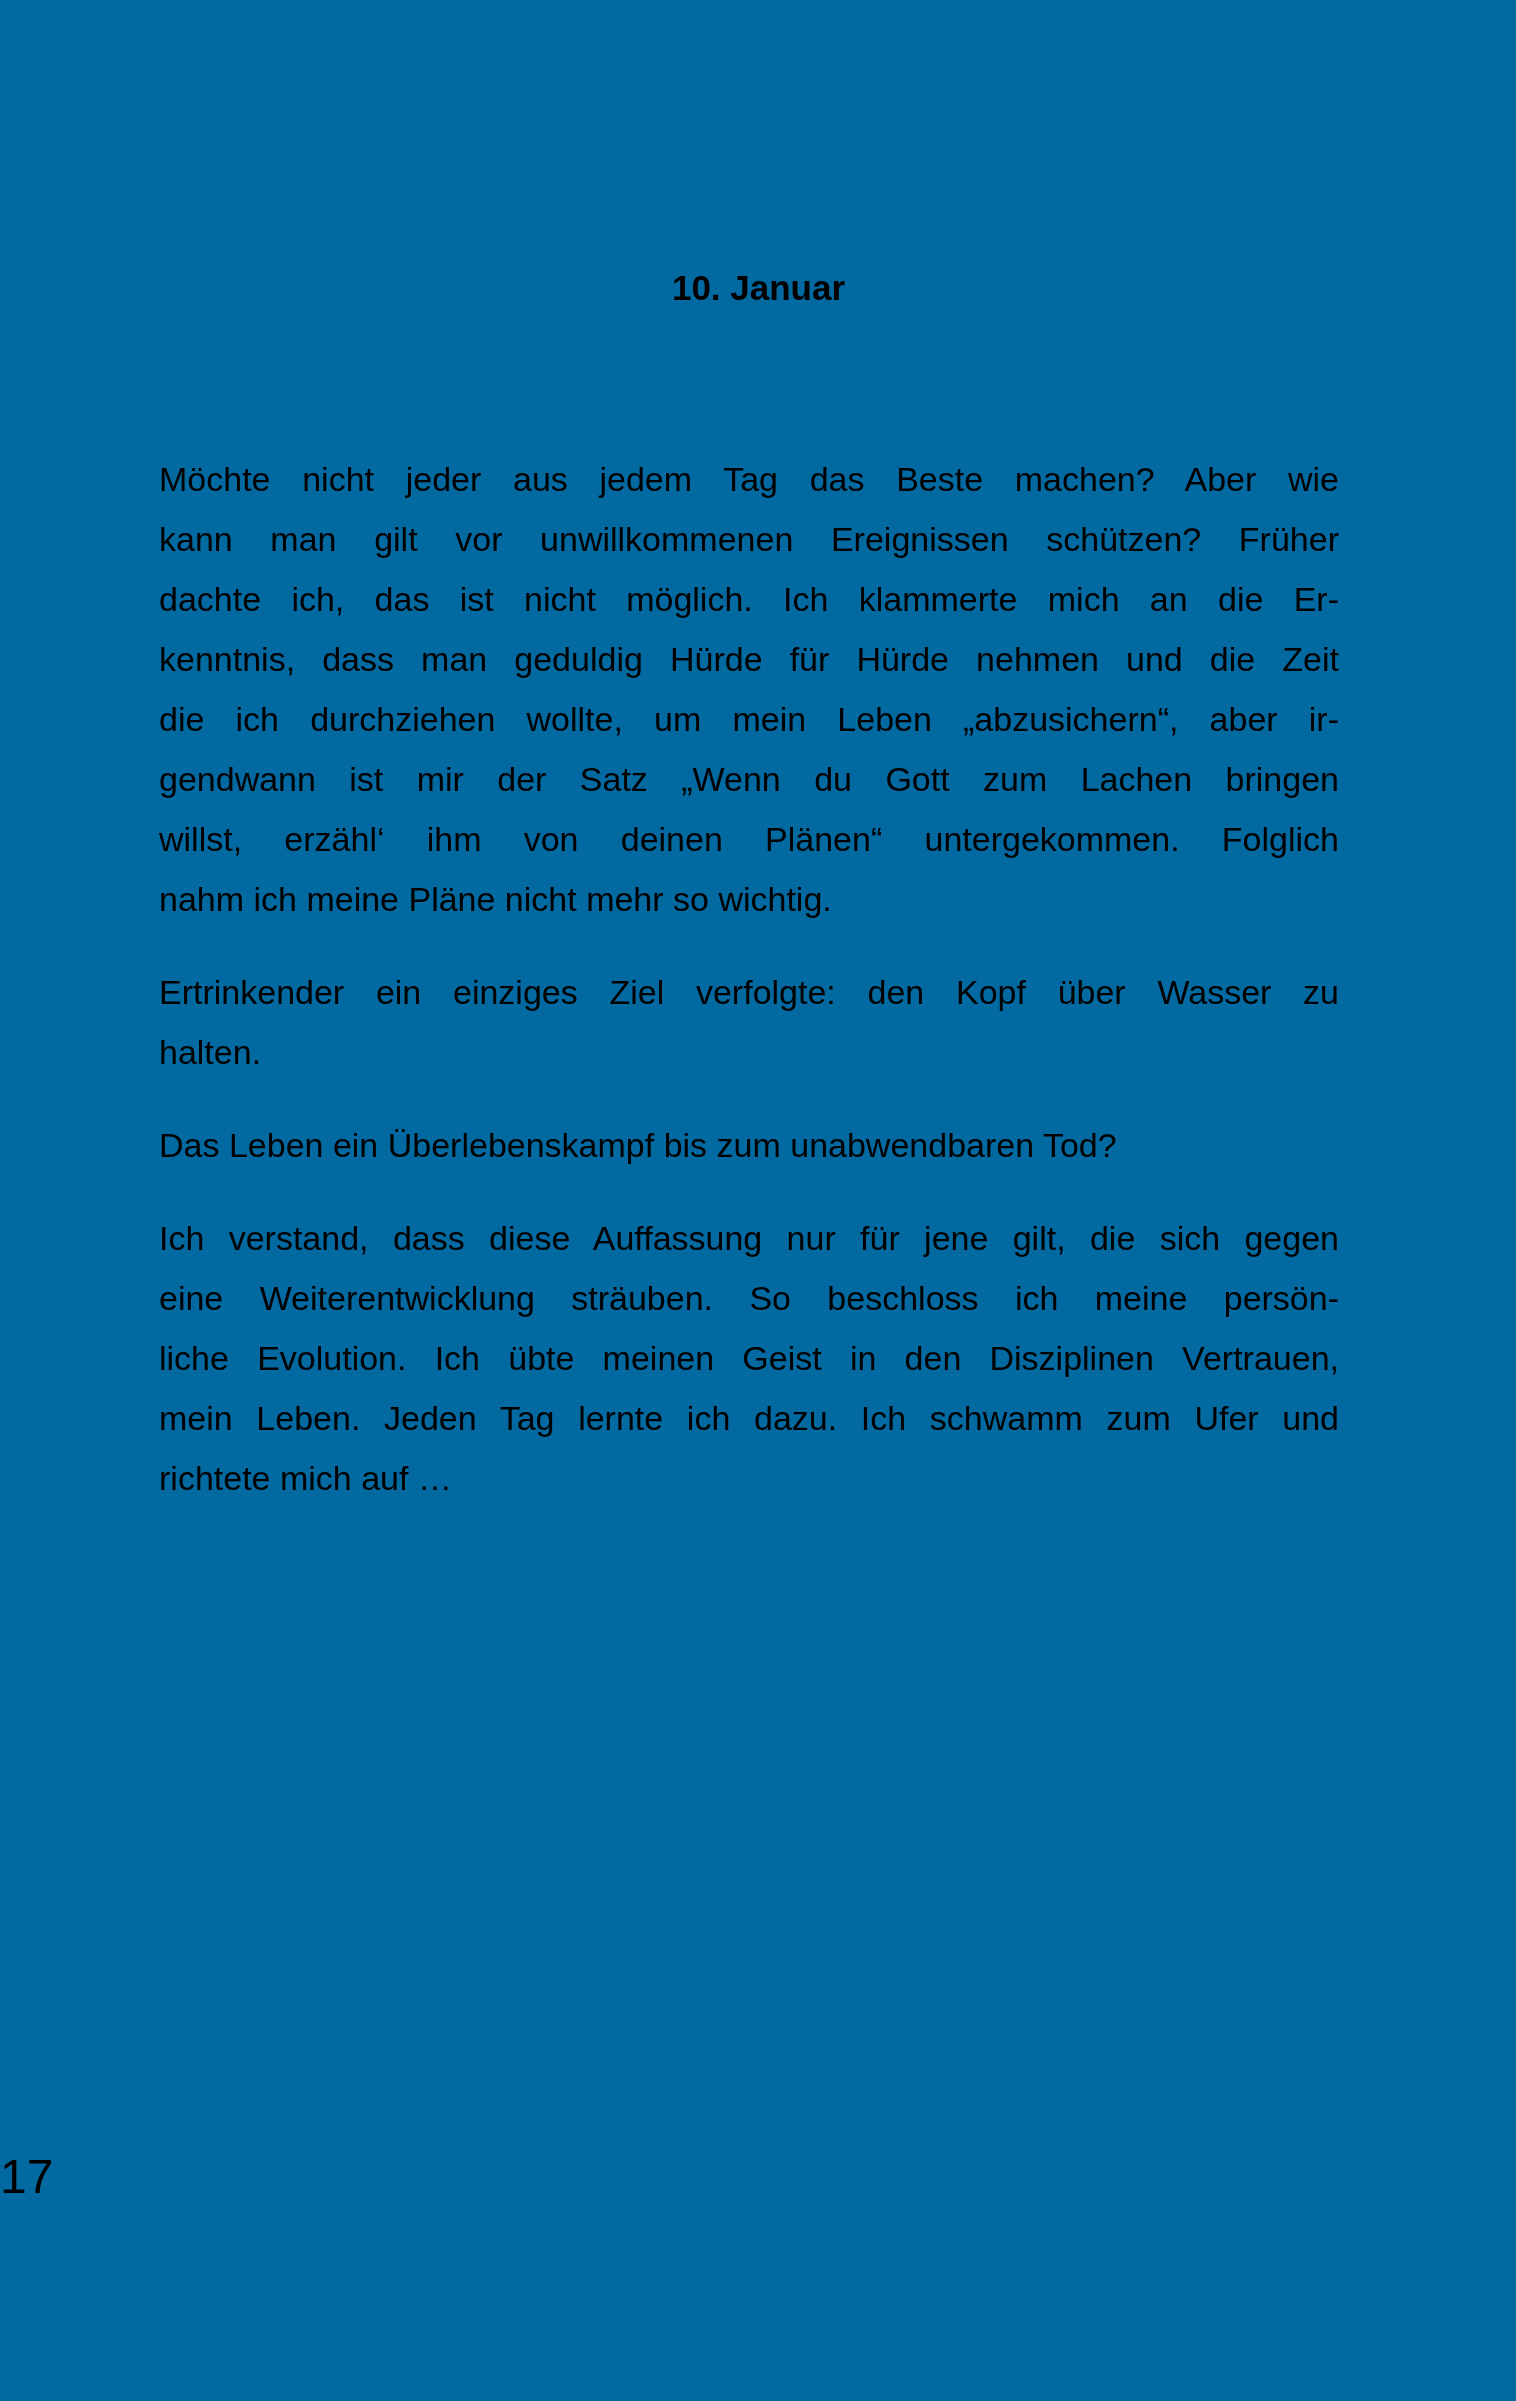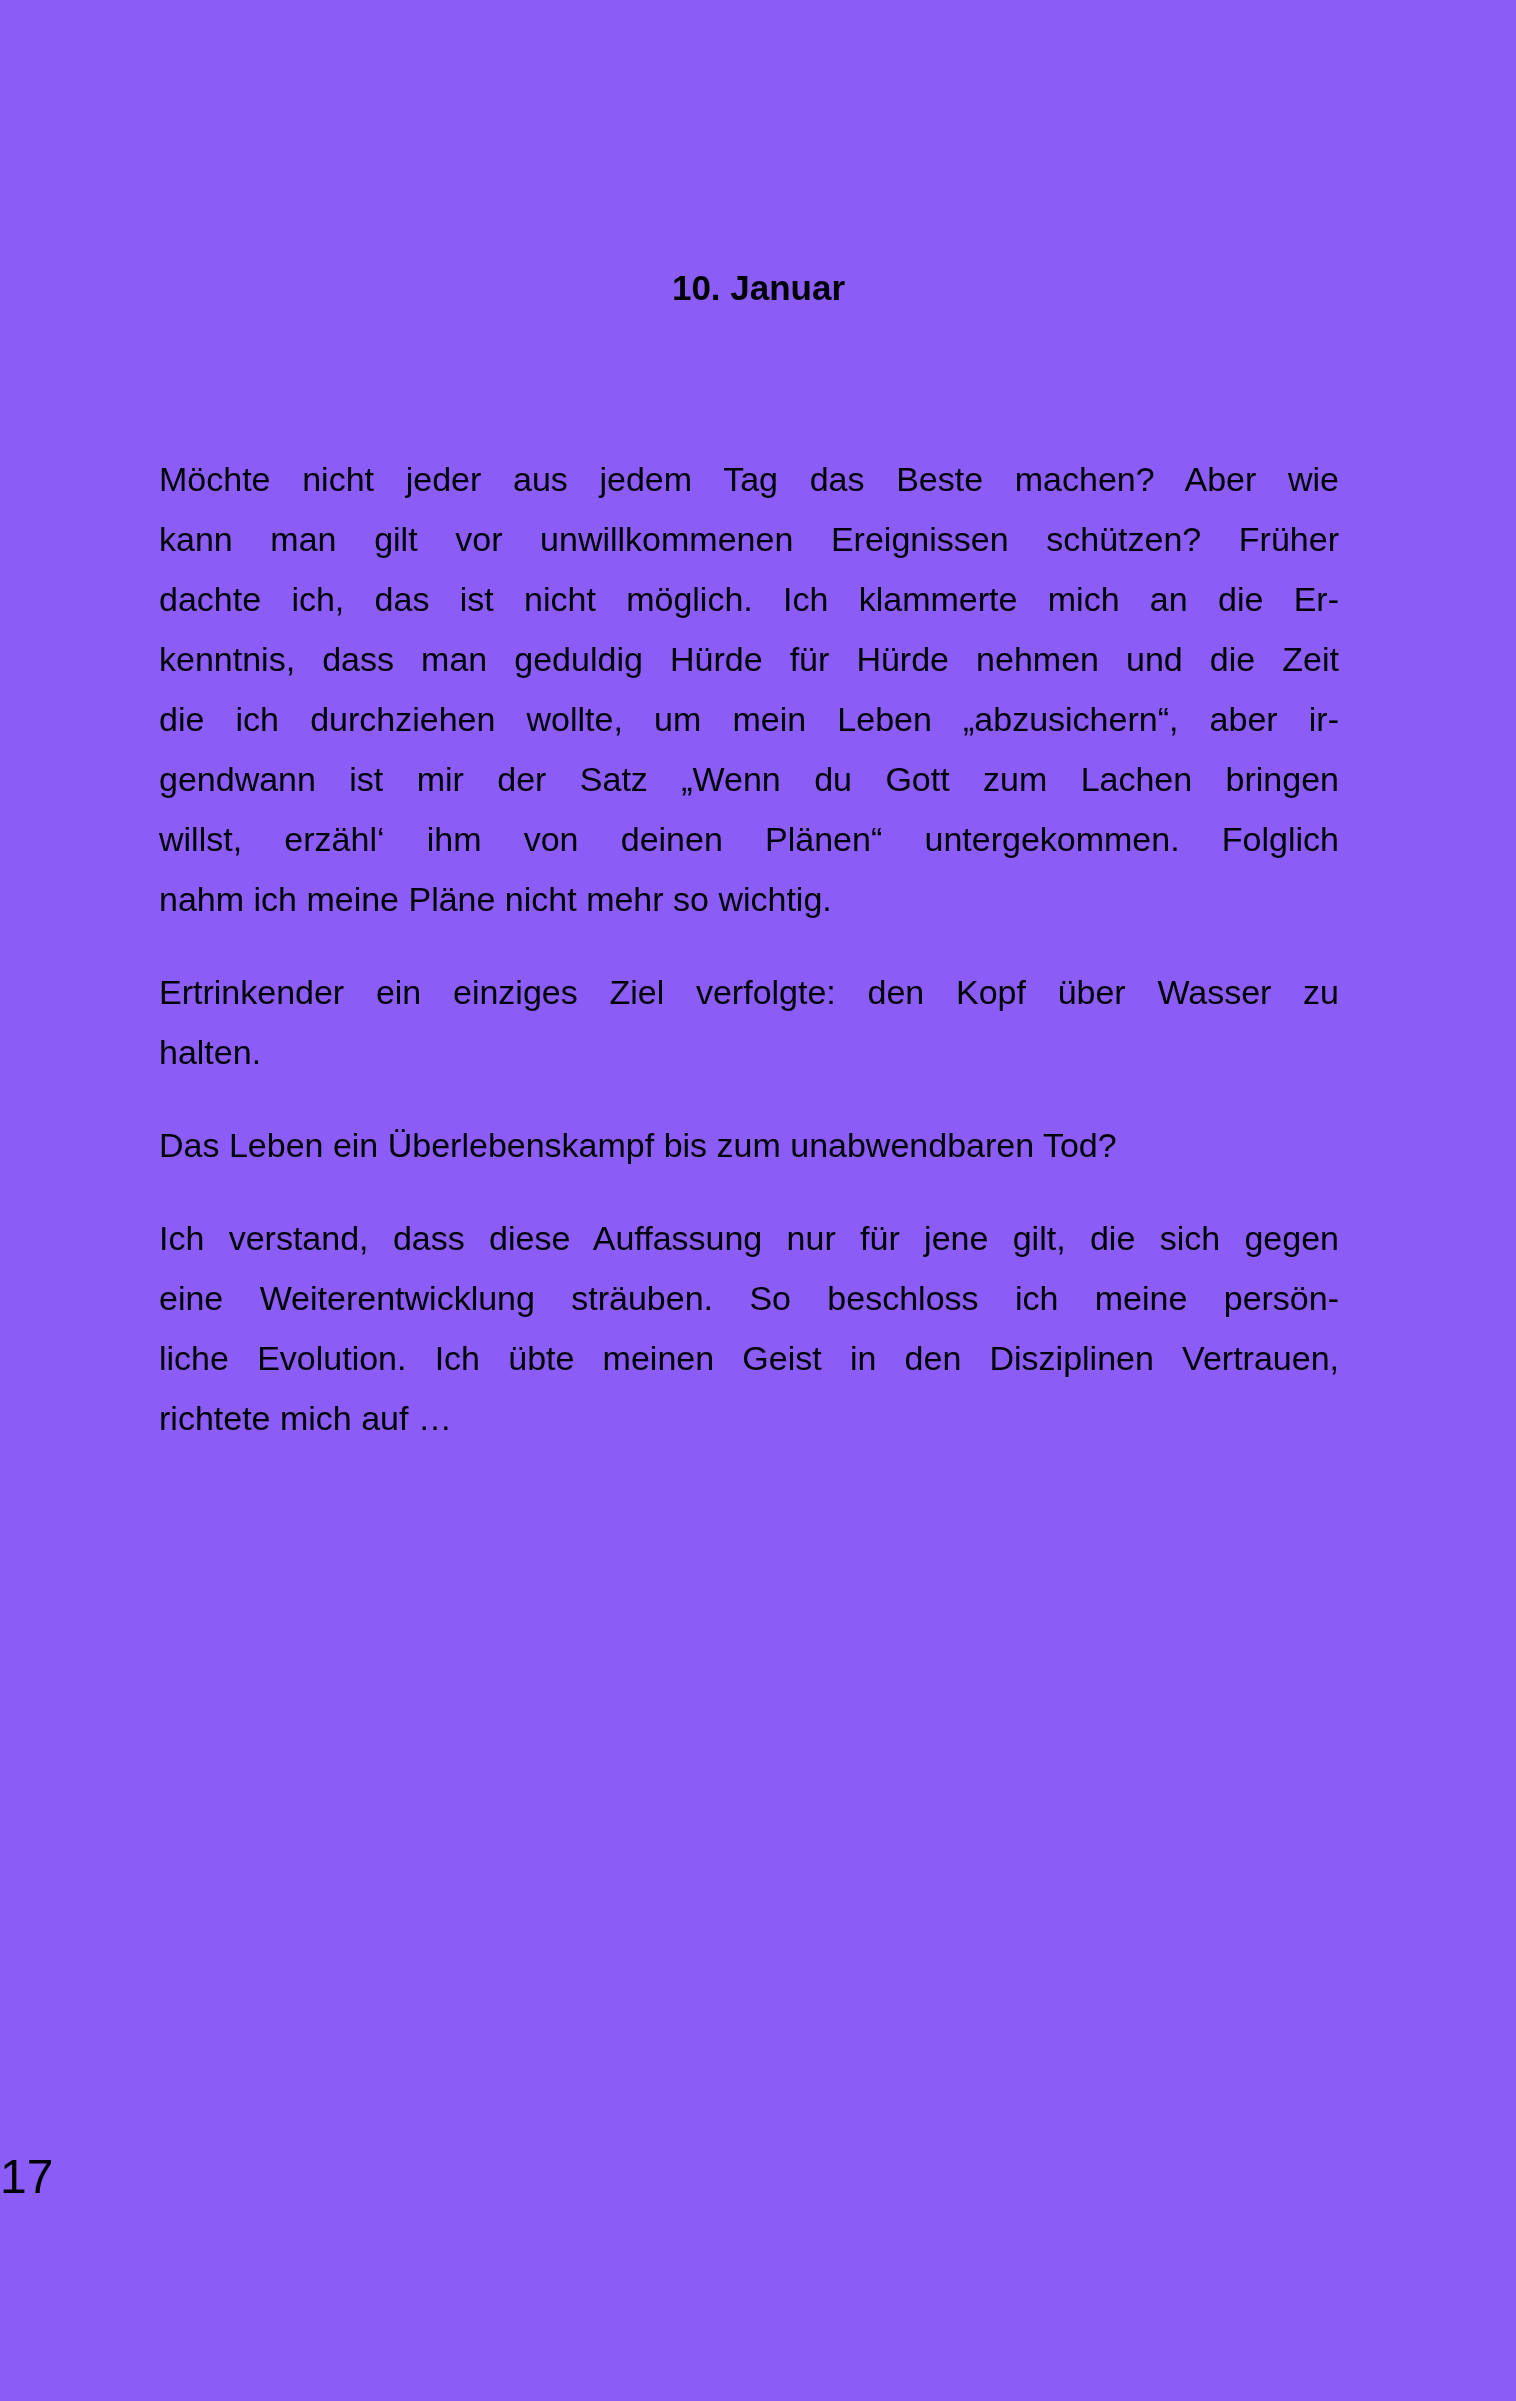--- a/index.html
+++ b/index.html
@@ -4,21 +4,21 @@
 <style>
   html, body {
     margin: 0;
     padding: 0;
     background: #ffffff;
   }
   .page {
     position: relative;
     width: 1517px;
     height: 2401px;
-    background: #8b5cf6;
+    background: #0369a1;
     color: #000000;
     font-family: "Liberation Sans", sans-serif;
     overflow: hidden;
   }
   .chapter-title {
     margin: 0;
     padding-top: 266px;
     margin-bottom: 140px;
     width: 100%;
     text-align: center;
@@ -79,20 +79,21 @@
     </div>
 
     <div class="paragraph">
       <div class="line line--last">Das Leben ein Überlebenskampf bis zum unabwendbaren Tod?</div>
     </div>
 
     <div class="paragraph">
       <div class="line">Ich verstand, dass diese Auffassung nur für jene gilt, die sich gegen</div>
       <div class="line">eine Weiterentwicklung sträuben. So beschloss ich meine persön-</div>
       <div class="line">liche Evolution. Ich übte meinen Geist in den Disziplinen Vertrauen,</div>
+      <div class="line">mein Leben. Jeden Tag lernte ich dazu. Ich schwamm zum Ufer und</div>
       <div class="line line--last">richtete mich auf …</div>
     </div>
 
   </div>
 
   <div class="page-number">17</div>
 
 </div>
 
 

